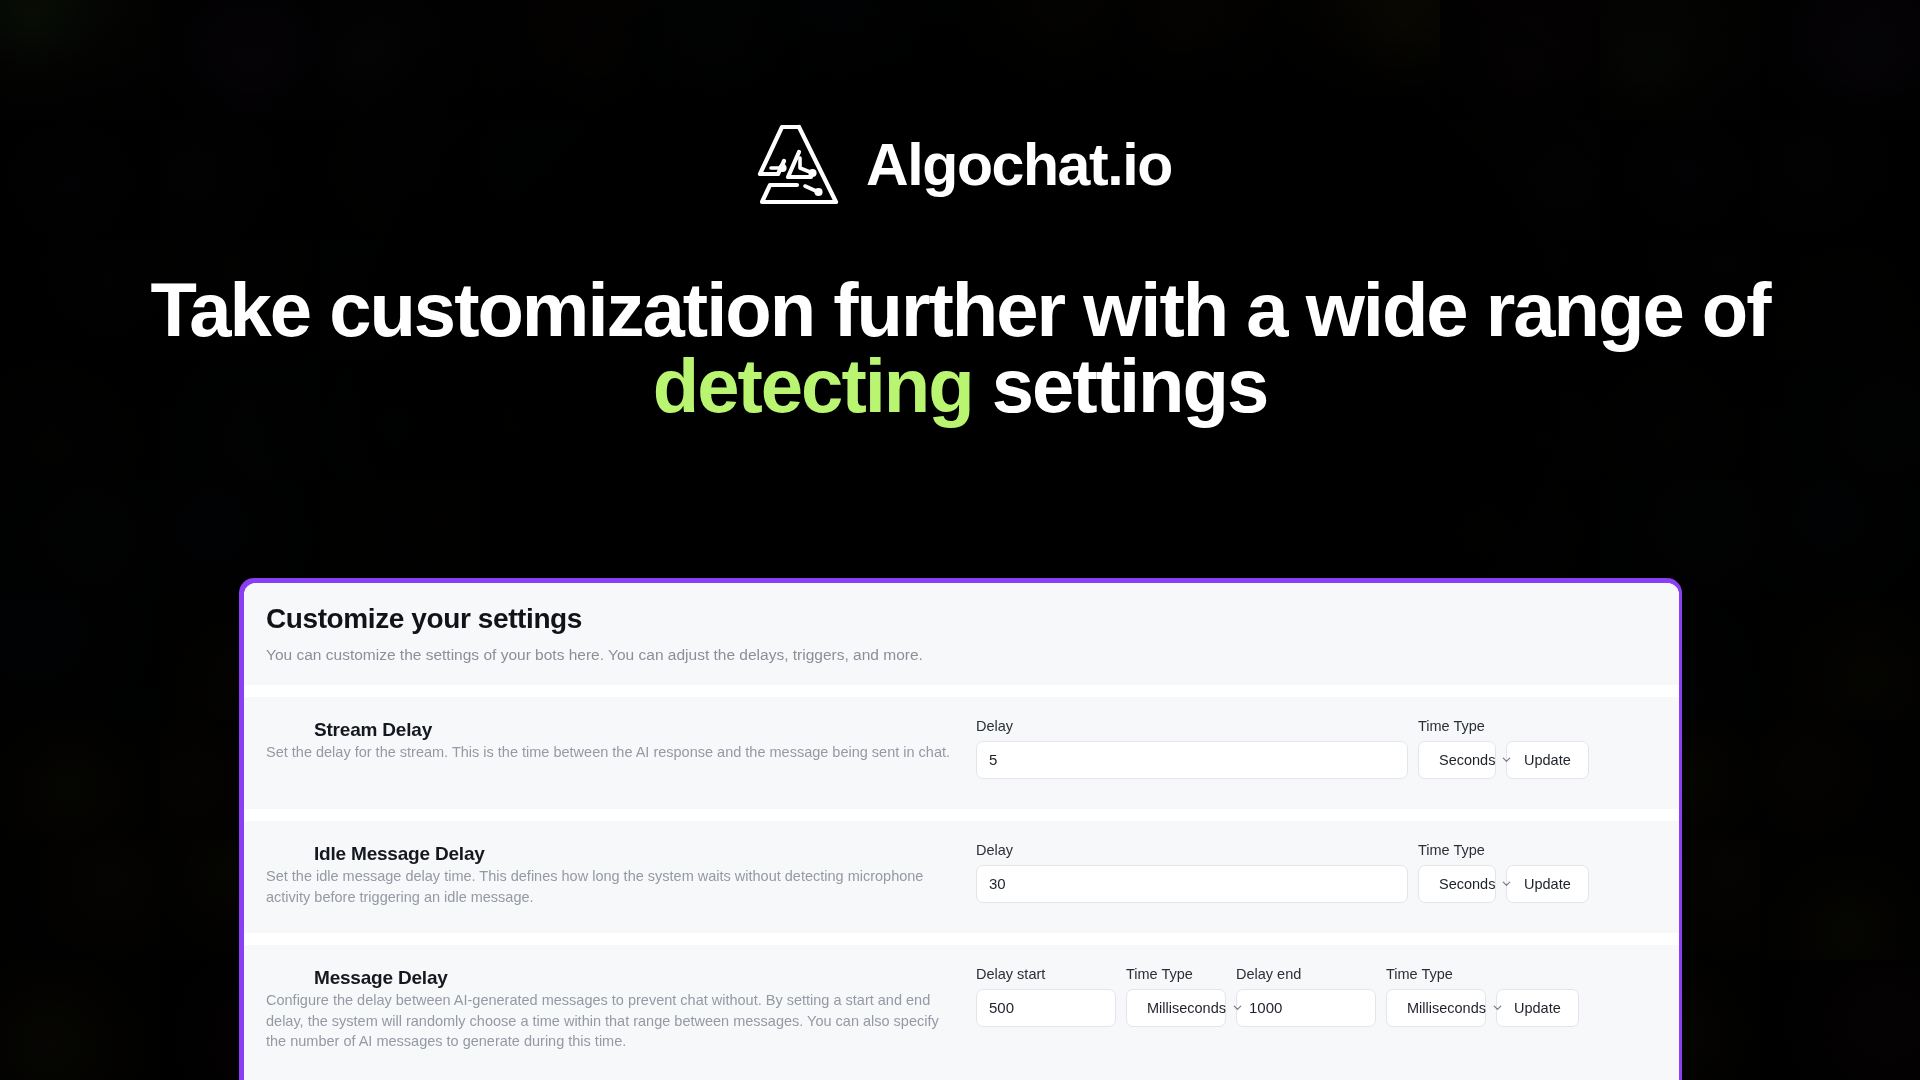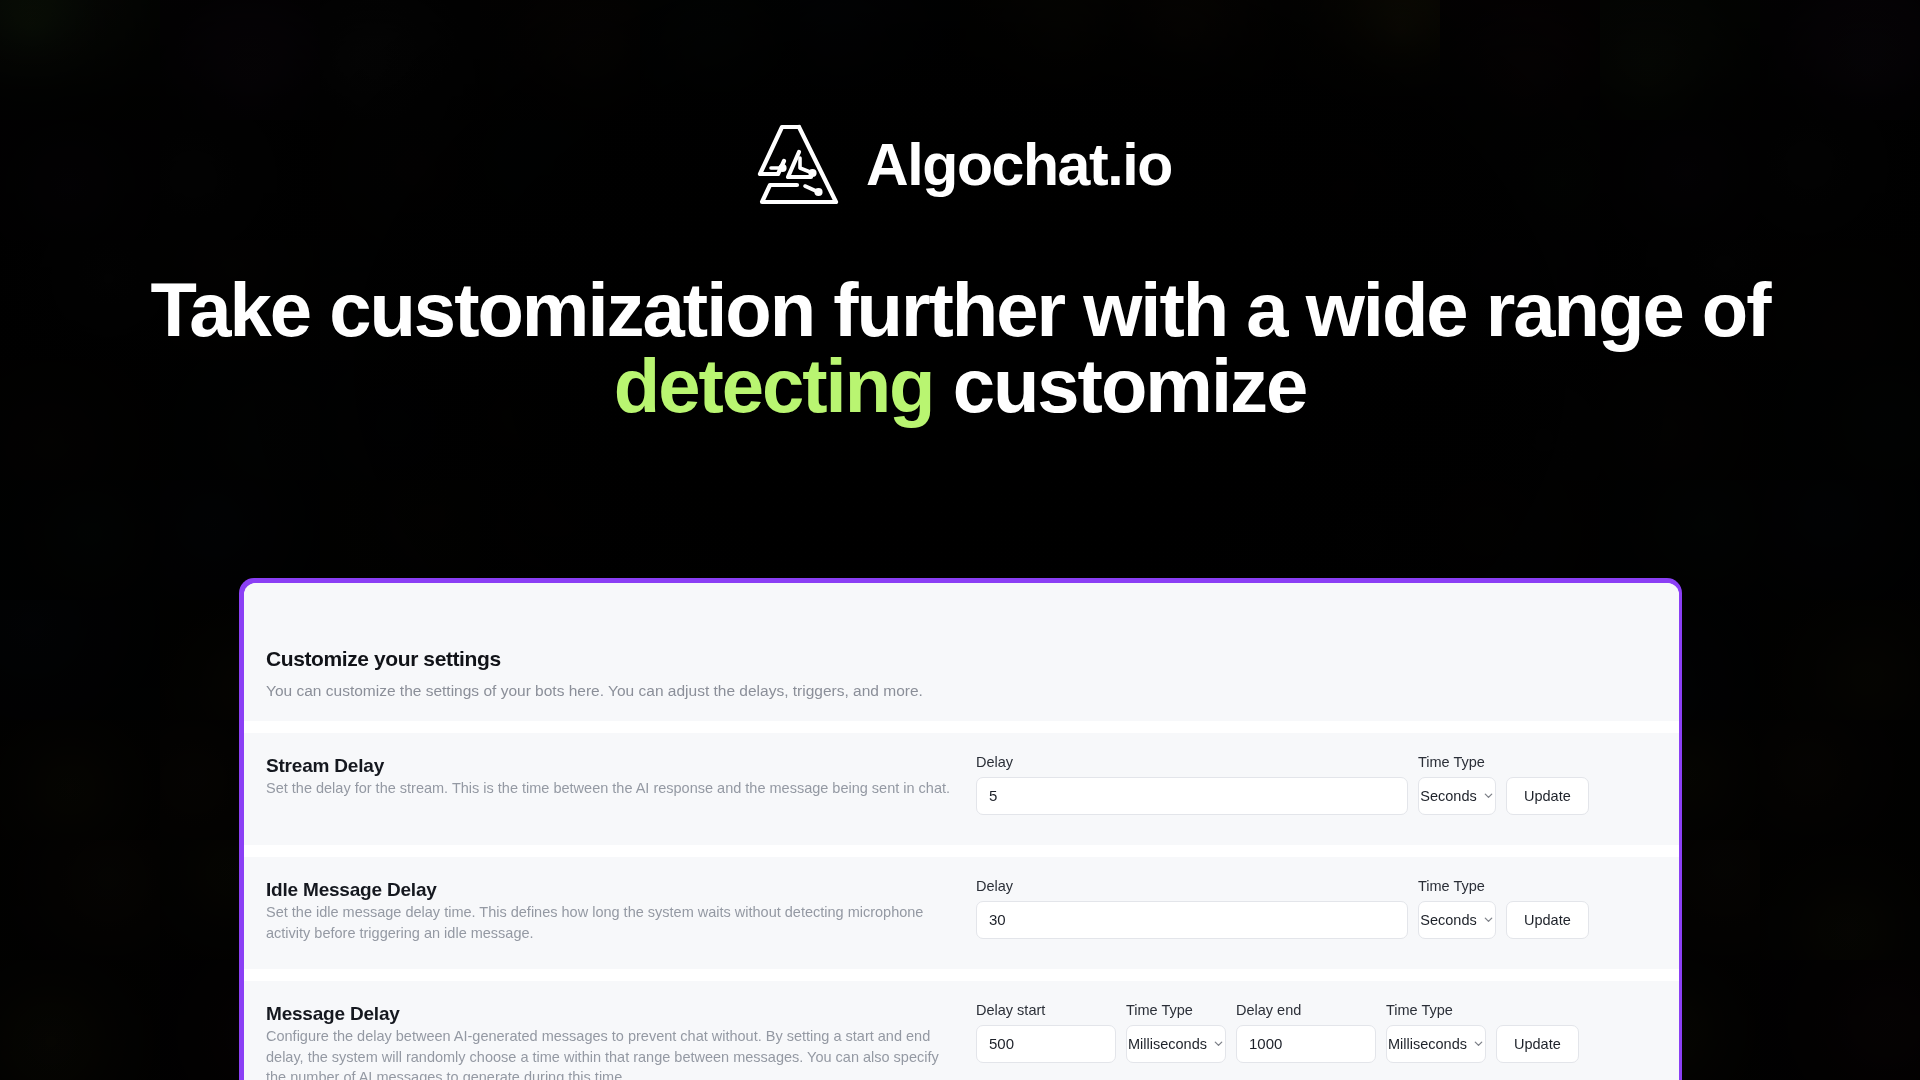--- a/index.html
+++ b/index.html
@@ -107,25 +107,24 @@
     width: 100%;
     height: 100%;
     background: #f7f8fa;
     border-radius: 12px 12px 0 0;
     overflow: hidden;
   }
 
   .card-header { padding: 20px 22px 20px 22px; background: #f7f8fa; }
   .card-title {
     color: #111318;
-    font-size: 21px;
+    font-size: 28px;
     font-weight: 700;
     letter-spacing: -0.4px;
     line-height: 1.15;
-    margin-top: 44px;
   }
   .card-subtitle {
     margin-top: 10px;
     color: #8b8f99;
     font-size: 15.5px;
     font-weight: 400;
     line-height: 1.3;
   }
 
   .divider-band { height: 12px; background: #ffffff; }
@@ -138,20 +137,21 @@
     padding: 22px 22px 22px 22px;
     min-height: 112px;
   }
   .row-info { width: 710px; flex: 0 0 710px; padding-right: 24px; }
   .row-title {
     color: #15181f;
     font-size: 19px;
     font-weight: 700;
     letter-spacing: -0.2px;
     line-height: 1.2;
+    margin-left: 48px;
   }
   .row-desc {
     color: #9499a3;
     font-size: 14.5px;
     font-weight: 400;
     line-height: 1.42;
     max-width: 690px;
   }
 
   .row-controls { display: flex; align-items: flex-end; gap: 10px; flex: 1; }
@@ -179,21 +179,21 @@
 
   .select-box {
     height: 38px;
     background: #ffffff;
     border: 1px solid #e3e5ea;
     border-radius: 7px;
     color: #1d2129;
     font-size: 14.5px;
     display: flex;
     align-items: center;
-    justify-content: center;
+    justify-content: space-between;
     gap: 6px;
     padding: 0 20px;
     white-space: nowrap;
     cursor: pointer;
   }
   .chev { width: 11px; height: 11px; flex: 0 0 11px; opacity: 0.72; }
 
   .update-btn {
     height: 38px;
     background: #ffffff;
@@ -344,21 +344,21 @@
           <path d="M57 64 L68 69" stroke="#ffffff" stroke-width="3.6" stroke-linecap="round"></path>
           <circle cx="34.5" cy="46" r="4.1" fill="#ffffff"></circle>
           <circle cx="64.5" cy="51" r="4.1" fill="#ffffff"></circle>
           <circle cx="70.5" cy="70" r="4.1" fill="#ffffff"></circle>
         </svg>
       </span>
       <span class="logo-word">Algochat.io</span>
     </div>
 
     <h1 class="headline">
-      <span>Take customization further with a wide range of </span><span class="accent">detecting</span><span> customize</span>
+      <span>Take customization further with a wide range of </span><span class="accent">detecting</span><span> settings</span>
     </h1>
 
     <section class="settings-card">
       <div class="card-inner">
 
         <header class="card-header">
           <div class="card-title">Customize your settings</div>
           <div class="card-subtitle">You can customize the settings of your bots here. You can adjust the delays, triggers, and more.</div>
         </header>
 

